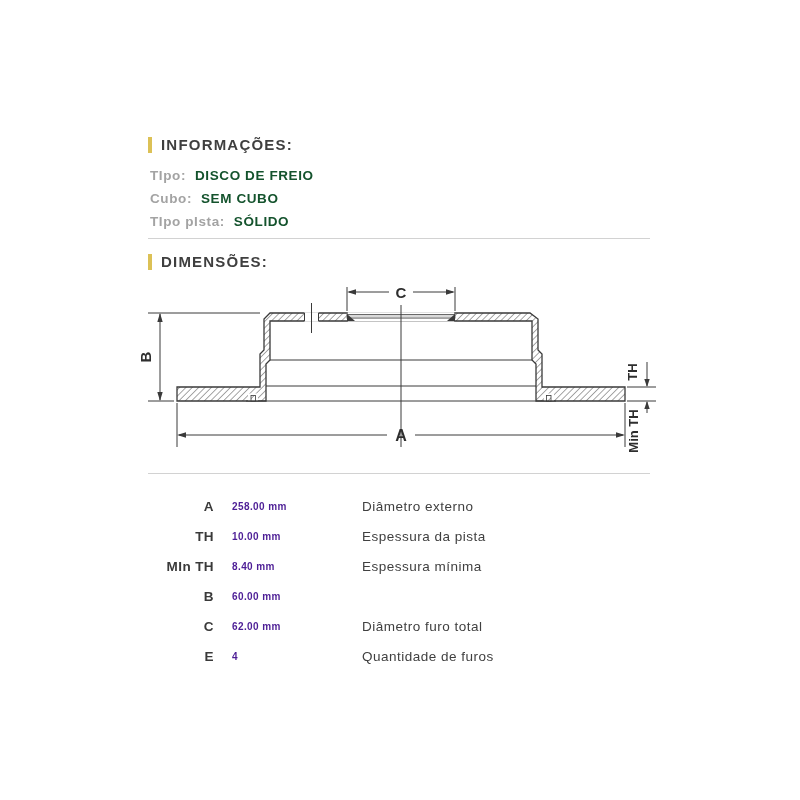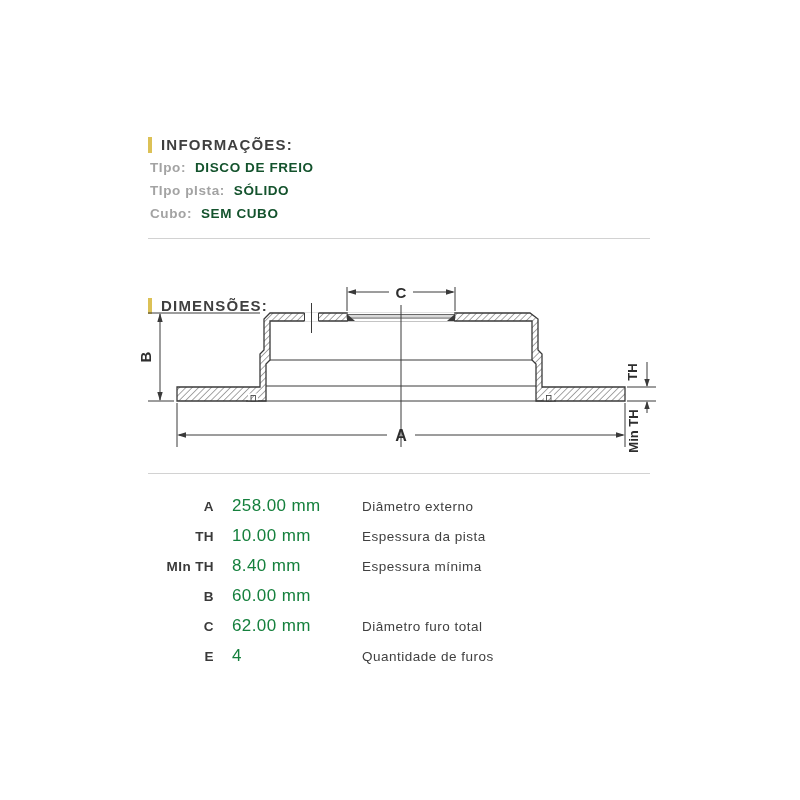--- a/index.html
+++ b/index.html
@@ -7,65 +7,65 @@
   body { font-family:"Liberation Sans", sans-serif; }
   .page { position:relative; width:712px; height:800px; background:#fff; overflow:hidden; }
 
   
   .sec-header { position:absolute; display:flex; align-items:center; gap:9px; }
   .accent-bar { width:4px; height:16px; background:#dcc156; }
   .sec-title { font-size:15px; font-weight:bold; color:#3f3f3f; letter-spacing:1.2px; }
 
   
   .info-rows { position:absolute; left:150px; top:160px; }
-  .info-row { height:23px; display:flex; align-items:flex-start; font-size:13.5px; font-weight:bold; letter-spacing:0.6px; }
+  .info-row { height:23px; display:flex; align-items:flex-end; font-size:13.5px; font-weight:bold; letter-spacing:0.6px; }
   .info-label { color:#a3a3a3; margin-right:9px; }
   .info-value { color:#14532d; }
 
   .divider { position:absolute; left:148px; width:502px; height:1px; background:#d2d2d2; }
 
   
   .diagram { position:absolute; left:140px; top:280px; }
   .dim-label { font-family:"Liberation Sans", sans-serif; font-weight:bold; fill:#2e2e2e; }
 
   
   .dim-table { position:absolute; left:148px; top:491px; width:502px; }
   .dim-row { display:grid; grid-template-columns:66px 148px 1fr; height:30px; align-items:center; }
   .dim-row .t-label { text-align:right; font-size:13.5px; font-weight:bold; color:#3a3a3a; letter-spacing:0.4px; }
-  .dim-row .t-value { padding-left:18px; font-size:17px; font-weight:normal; color:#15803d; letter-spacing:0.4px; }
+  .dim-row .t-value { padding-left:18px; font-size:10px; font-weight:bold; color:#4c1d95; letter-spacing:0.4px; }
   .dim-row .t-desc  { font-size:13.5px; color:#404040; letter-spacing:0.5px; }
 </style>
 </head>
 <body>
 
 <div class="page">
 
   <div class="sec-header" style="left:148px; top:136px;">
     <div class="accent-bar"></div>
     <div class="sec-title">INFORMAÇÕES:</div>
   </div>
 
   <div class="info-rows">
     <div class="info-row">
       <span class="info-label">TIpo:</span>
       <span class="info-value">DISCO DE FREIO</span>
     </div>
     <div class="info-row">
+      <span class="info-label">Cubo:</span>
+      <span class="info-value">SEM CUBO</span>
+    </div>
+    <div class="info-row">
       <span class="info-label">TIpo pIsta:</span>
       <span class="info-value">SÓLIDO</span>
-    </div>
-    <div class="info-row">
-      <span class="info-label">Cubo:</span>
-      <span class="info-value">SEM CUBO</span>
     </div>
   </div>
 
   <div class="divider" style="top:238px;"></div>
 
-  <div class="sec-header" style="left:148px; top:253px;margin-top:44px;">
+  <div class="sec-header" style="left:148px; top:253px;">
     <div class="accent-bar"></div>
     <div class="sec-title">DIMENSÕES:</div>
   </div>
 
   <svg class="diagram" width="520" height="180" viewBox="0 0 520 180">
     <defs>
       <pattern id="hatch" width="4.5" height="4.5" patternUnits="userSpaceOnUse" patternTransform="rotate(45)">
         <rect width="4.5" height="4.5" fill="#ffffff"></rect>
         <line x1="0" y1="0" x2="0" y2="4.5" stroke="#4d4d4d" stroke-width="1"></line>
       </pattern>

